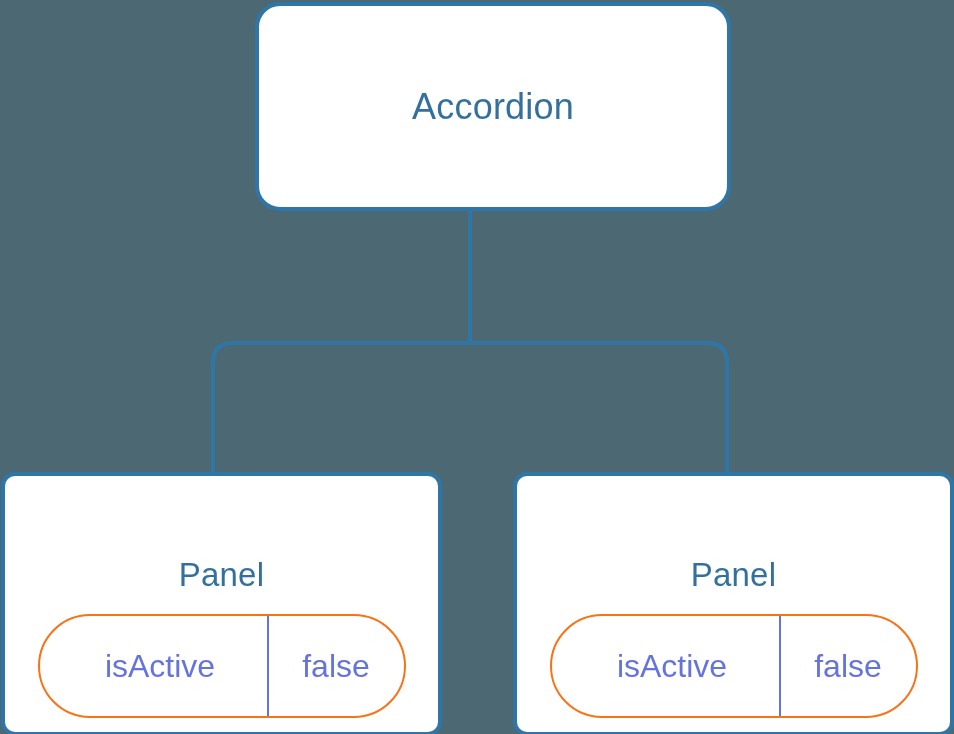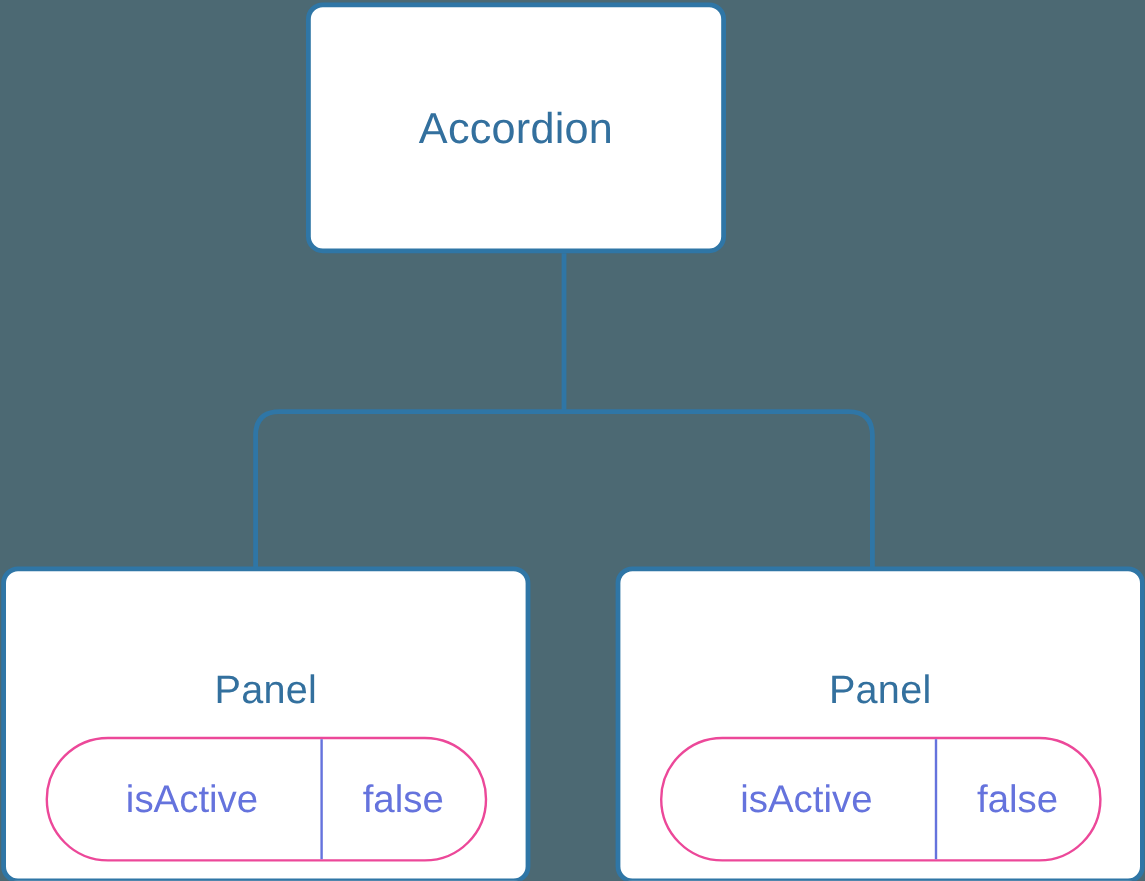--- a/index.html
+++ b/index.html
@@ -41,23 +41,24 @@
     border: 4px solid #2f76a6;
     border-radius: 14px;
     display: flex;
     flex-direction: column;
     align-items: center;
   }
 
   .node-root {
     left: 255px;
     top: 2px;
-    width: 350px;
+    width: 476px;
     height: 209px;
     justify-content: center;
+    border-radius: 25px;
   }
 
   .node-child {
     width: 441px;
     height: 264px;
     top: 472px;
     justify-content: flex-start;
     padding-top: 42px;
   }
 
@@ -78,21 +79,21 @@
     margin-top: 40px;
   }
 
   
   .state-pill {
     position: relative;
     margin-top: 23px;
     height: 104px;
     width: 368px;
     box-sizing: border-box;
-    border: 2px solid #ec4899;
+    border: 2px solid #f97316;
     border-radius: 52px;
     display: flex;
     align-items: stretch;
     background: #ffffff;
   }
   .pill-cell {
     display: flex;
     align-items: center;
     justify-content: center;
     color: #6573dd;

